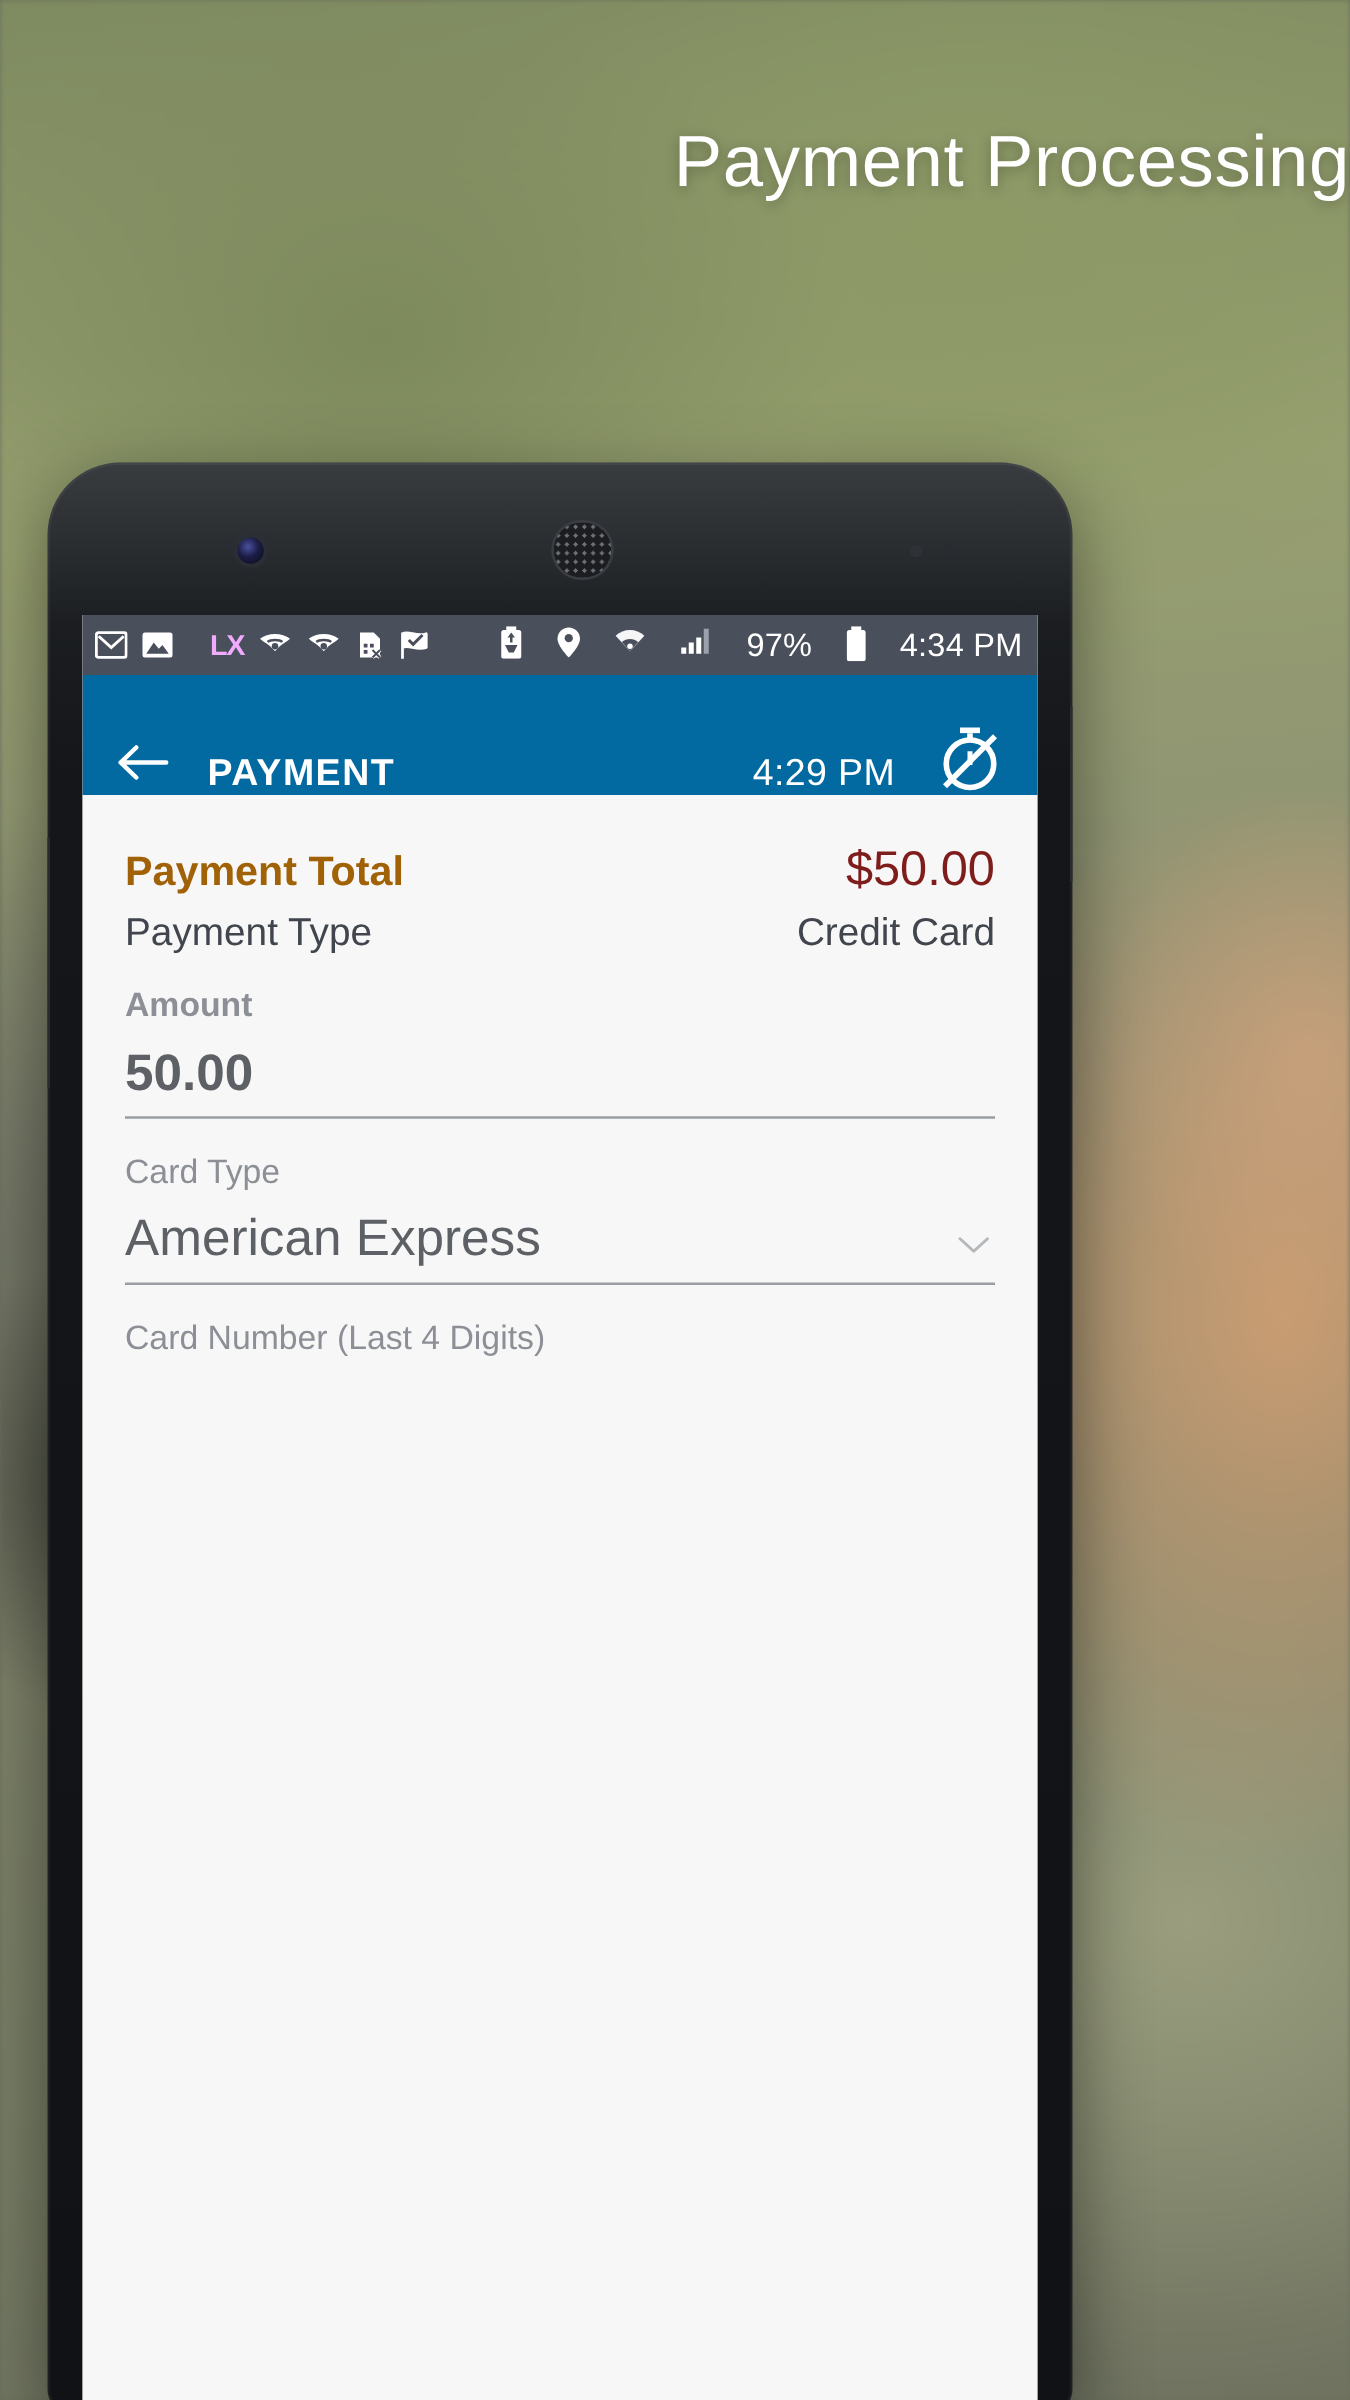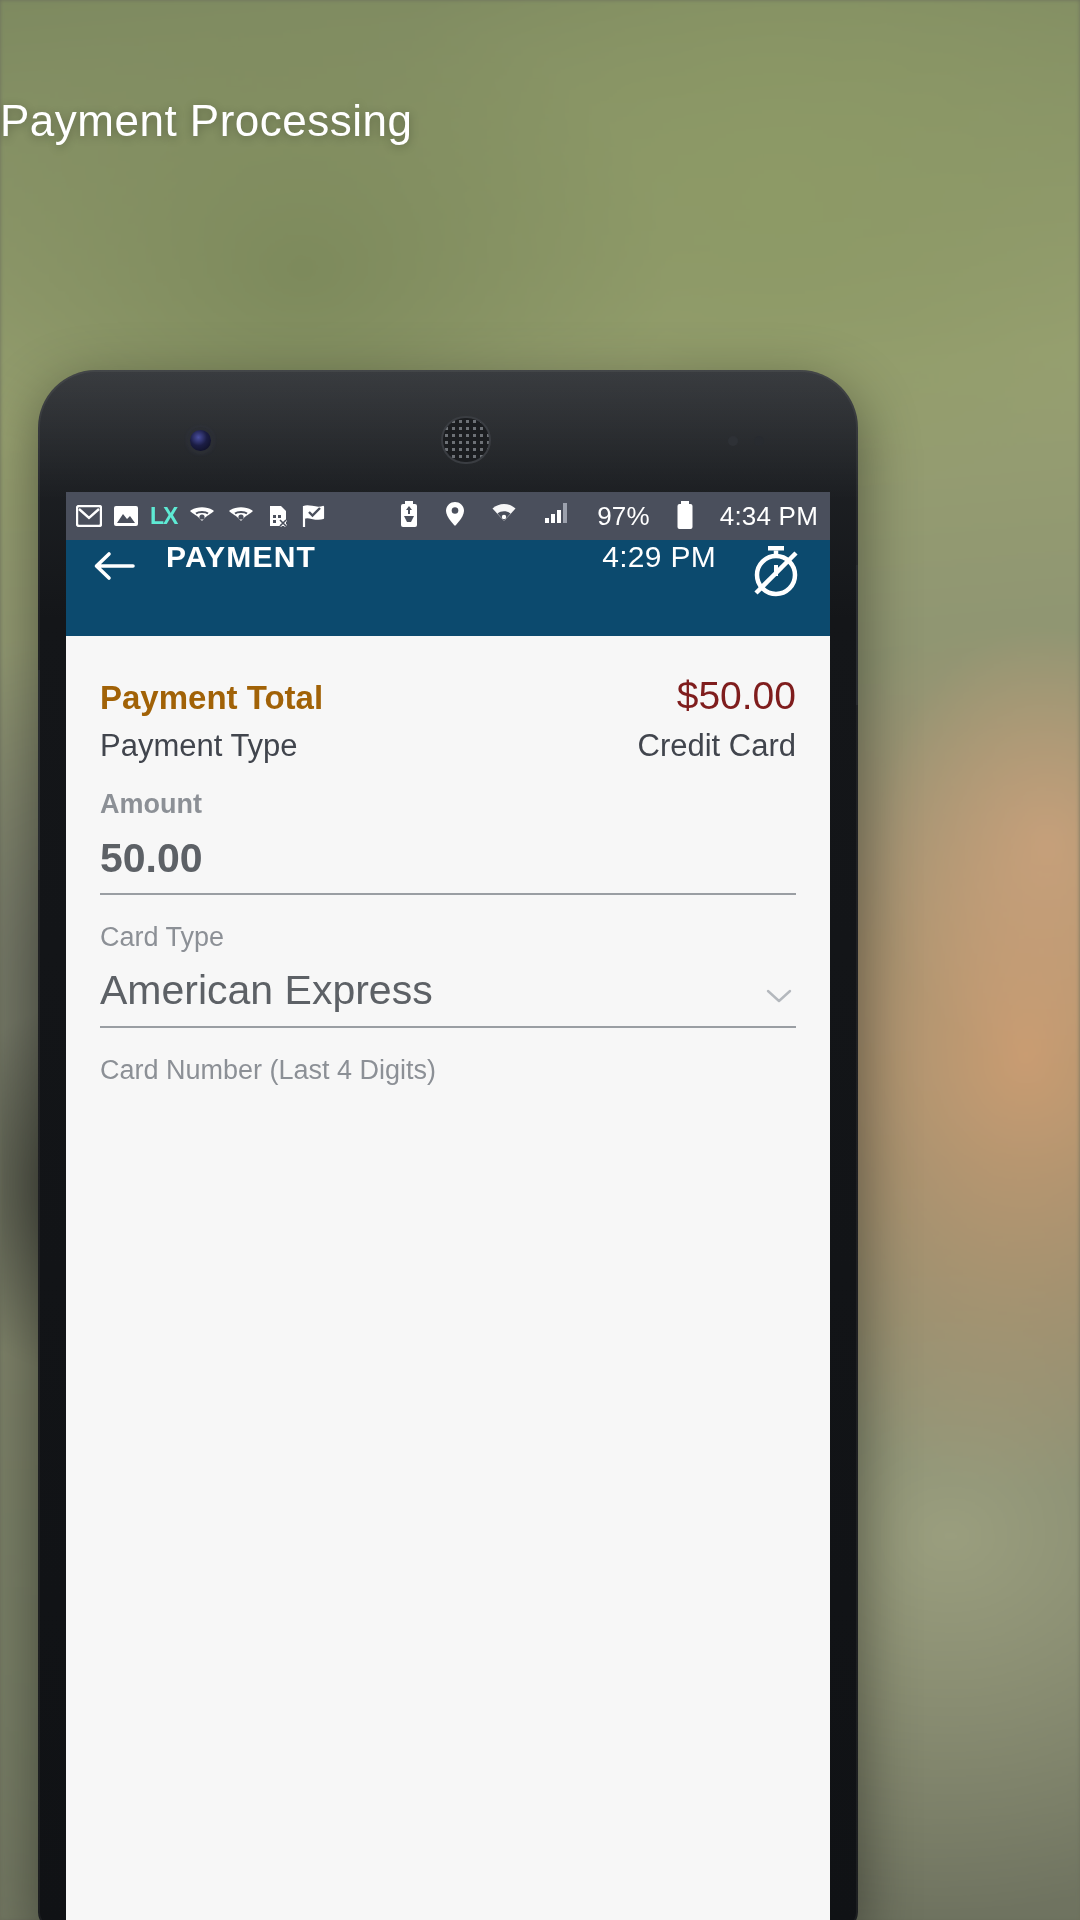--- a/index.html
+++ b/index.html
@@ -27,22 +27,22 @@
   #bg::after{
     content:""; position:absolute; inset:0;
     background:
       radial-gradient(ellipse 200px 260px at 6% 62%, rgba(40,42,38,.55) 0%, rgba(40,42,38,0) 70%),
       radial-gradient(ellipse 240px 300px at 97% 44%, rgba(225,170,130,.5) 0%, rgba(225,170,130,0) 72%);
   }
 
   
   #hero {
     position:absolute; top:96px; left:0; right:0;
-    text-align:left;
-    font-size:44px;
+    text-align:right;
+    font-size:58px;
     font-weight:300;
     letter-spacing:.5px;
     color:#ffffff;
     text-shadow:0 2px 10px rgba(0,0,0,.28);
     z-index:5;
   }
 
   
   #device {
     position:absolute;
@@ -104,27 +104,27 @@
     height:48px;
     background:#4a4f5c;
     display:flex; align-items:center;
     padding:0 12px 0 10px;
     color:#ffffff;
   }
   .sb-left { display:flex; align-items:center; gap:11px; flex:1; }
   .sb-right{ display:flex; align-items:flex-start; gap:26px; }
   .sb-icon { display:inline-flex; align-items:center; }
   .sb-text { font-size:26px; font-weight:400; letter-spacing:.2px; }
-  #sb-lx { color:#5eead4; font-size:23px; font-weight:600; letter-spacing:-1px; }
+  #sb-lx { color:#f0abfc; font-size:23px; font-weight:600; letter-spacing:-1px;margin-left:18px; }
 
   
   #appbar {
     height:96px;
-    background:#0c4a6e;
-    display:flex; align-items:flex-start;
+    background:#0369a1;
+    display:flex; align-items:flex-end;
     padding:0 24px 0 22px;
     color:#ffffff;
   }
   #back-arrow { width:52px; height:52px; display:flex; align-items:center; justify-content:center; cursor:pointer; }
   #appbar-title {
     font-size:30px; font-weight:700; letter-spacing:1.2px;
     margin-left:26px; flex:1;
   }
   #appbar-time { font-size:30px; font-weight:400; margin-right:30px; letter-spacing:.3px; }
   #timer-icon { width:60px; height:60px; display:flex; align-items:center; justify-content:center; cursor:pointer; }

